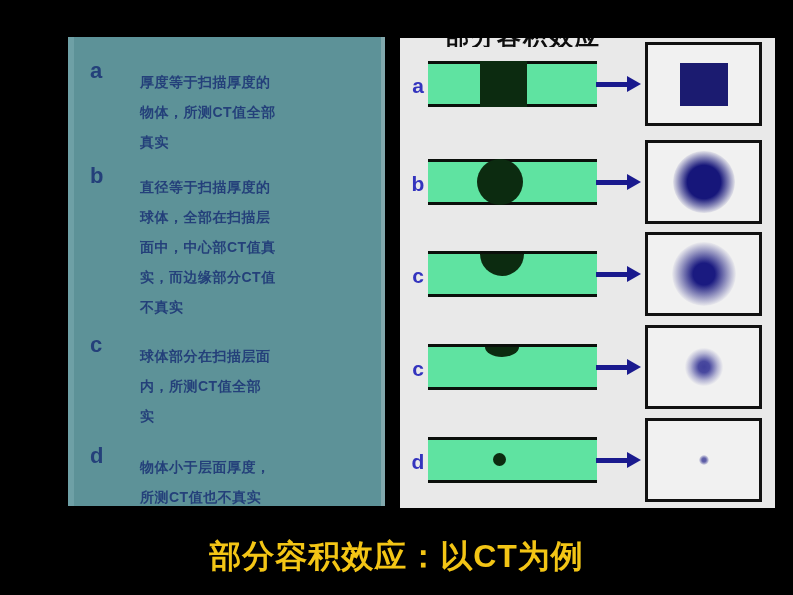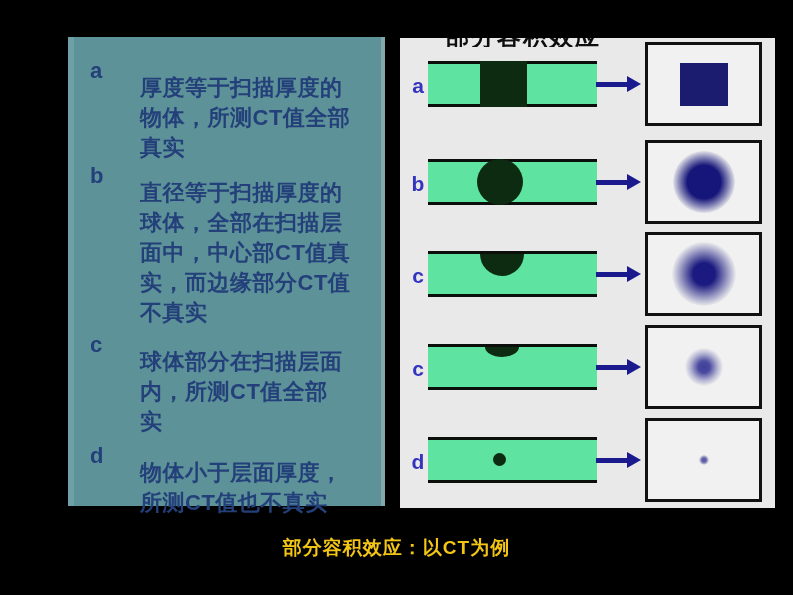--- a/index.html
+++ b/index.html
@@ -13,22 +13,22 @@
     position:absolute;left:68px;top:37px;width:317px;height:469px;
     background:#5d9298;box-sizing:border-box;
     border-left:6px solid #6ea0a6;border-right:4px solid #82a8ad;
   }
   .desc-item{position:absolute;left:0;width:100%;}
   .desc-label{
     position:absolute;left:16px;top:1px;
     font-size:22px;font-weight:bold;color:#24407a;
   }
   .desc-text{
-    position:absolute;left:66px;top:16px;width:242px;
-    font-size:22px;font-weight:bold;color:#24407a;
+    position:absolute;left:66px;top:10px;width:242px;
+    font-size:14px;font-weight:bold;color:#24407a;
     line-height:30px;white-space:pre-line;letter-spacing:0.5px;
   }
   .item-a{top:20px;}
   .item-b{top:125px;}
   .item-c{top:294px;}
   .item-d{top:405px;}
 
   
   .right-panel{
     position:absolute;left:400px;top:38px;width:375px;height:470px;
@@ -94,21 +94,21 @@
   .blob-c2{width:40px;height:40px;border-radius:50%;
     background:radial-gradient(circle,rgba(44,44,145,0.9) 0%,rgba(44,44,145,0.85) 20%,
       rgba(44,44,145,0.3) 48%,rgba(44,44,145,0) 68%);}
   .blob-d{width:10px;height:10px;border-radius:50%;
     background:radial-gradient(circle,rgba(80,80,160,0.95) 0%,rgba(80,80,160,0.9) 28%,
       rgba(80,80,160,0) 75%);}
 
   
   .caption{
     position:absolute;left:0;top:535px;width:100%;text-align:center;
-    font-size:19px;font-weight:bold;color:#f3c515;letter-spacing:1px;
+    font-size:32px;font-weight:bold;color:#f3c515;letter-spacing:1px;
   }
 </style>
 </head>
 <body>
 
 <div class="stage">
 
   <div class="left-panel">
     <div class="desc-item item-a">
       <span class="desc-label">a</span>

